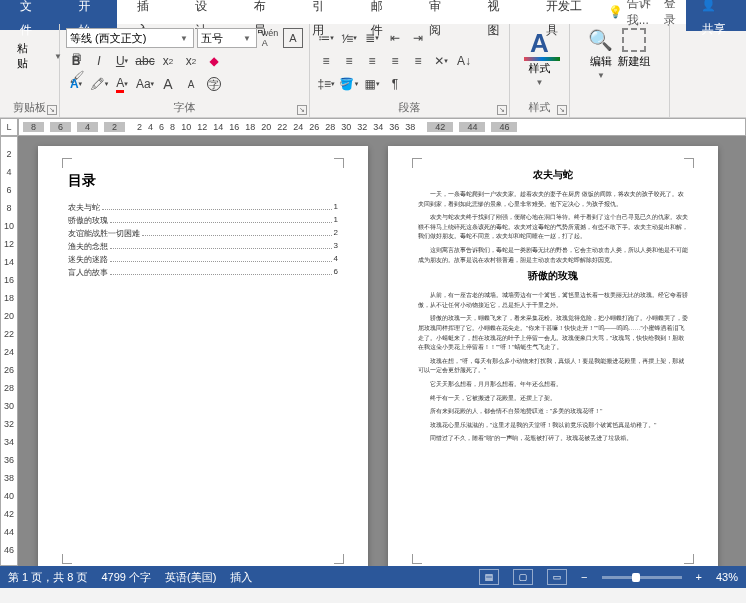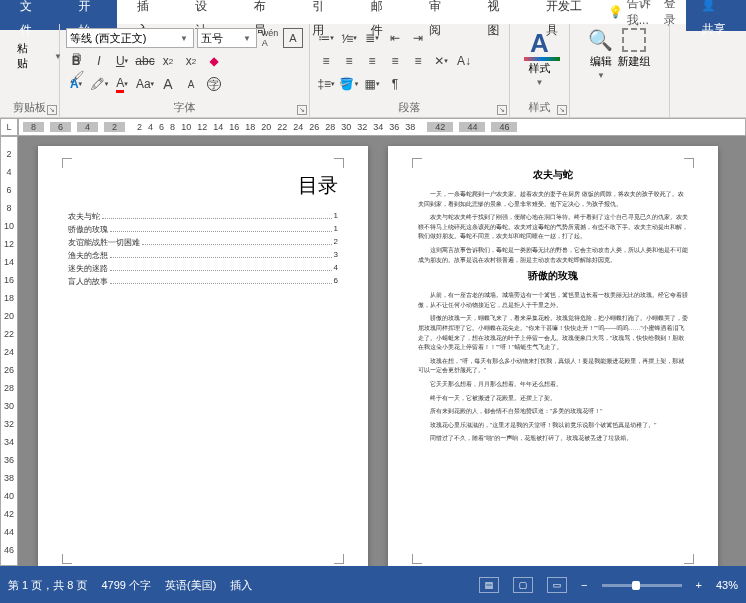--- a/index.html
+++ b/index.html
@@ -45,28 +45,28 @@
 .ruler .dark{background:#c0c0c0;padding:0 8px}
 .doc-area{background:#888;height:430px;display:flex;overflow:hidden;position:relative}
 .vruler{width:18px;background:#fff;border:1px solid #aaa;display:flex;flex-direction:column;align-items:center;gap:8px;padding:4px 0;font-size:9px;color:#444}
 .pages{flex:1;display:flex;gap:20px;padding:10px 20px;overflow:hidden}
 .page{background:#fff;width:330px;height:430px;padding:18px 30px;box-shadow:0 2px 6px rgba(0,0,0,0.3);position:relative}
 .page-crop{position:absolute;width:10px;height:10px;border-color:#999}
 .page-crop.tl{top:12px;left:24px;border-left:1px solid #999;border-top:1px solid #999}
 .page-crop.tr{top:12px;right:24px;border-right:1px solid #999;border-top:1px solid #999}
 .page-crop.bl{bottom:12px;left:24px;border-left:1px solid #999;border-bottom:1px solid #999}
 .page-crop.br{bottom:12px;right:24px;border-right:1px solid #999;border-bottom:1px solid #999}
-.toc-title{text-align:right;font-weight:normal;font-size:20px;margin:8px 0 12px}
+.toc-title{text-align:left;font-weight:bold;font-size:14px;margin:8px 0 12px}
 .toc-item{display:flex;font-size:8px;color:#333;margin:2px 0}
 .toc-text{flex:0 0 auto}
 .toc-dots{flex:1;border-bottom:1px dotted #999;margin:0 2px;height:8px}
 .toc-pg{flex:0 0 auto}
 .story-title{text-align:center;font-weight:bold;font-size:10px;margin:4px 0 8px}
 .story-p{font-size:6px;color:#333;line-height:1.6;text-indent:2em;margin:4px 0}
-.statusbar{height:38px;background:#2b579a;color:#fff;display:flex;align-items:center;font-size:11px;padding:0 8px;gap:14px}
+.statusbar{height:22px;background:#2b579a;color:#fff;display:flex;align-items:center;font-size:11px;padding:0 8px;gap:14px}
 .statusbar .spacer{flex:1}
 .statusbar .vbtn{width:20px;height:16px;border:1px solid rgba(255,255,255,0.5);display:flex;align-items:center;justify-content:center;font-size:9px}
 .statusbar .slider{width:80px;height:3px;background:rgba(255,255,255,0.4);position:relative}
 .statusbar .slider::after{content:"";position:absolute;left:30px;top:-3px;width:8px;height:9px;background:#fff;border-radius:2px}
 </style>
 </head>
 <body>
 
 <div class="menubar">
   <div class="tab file">文件</div>

